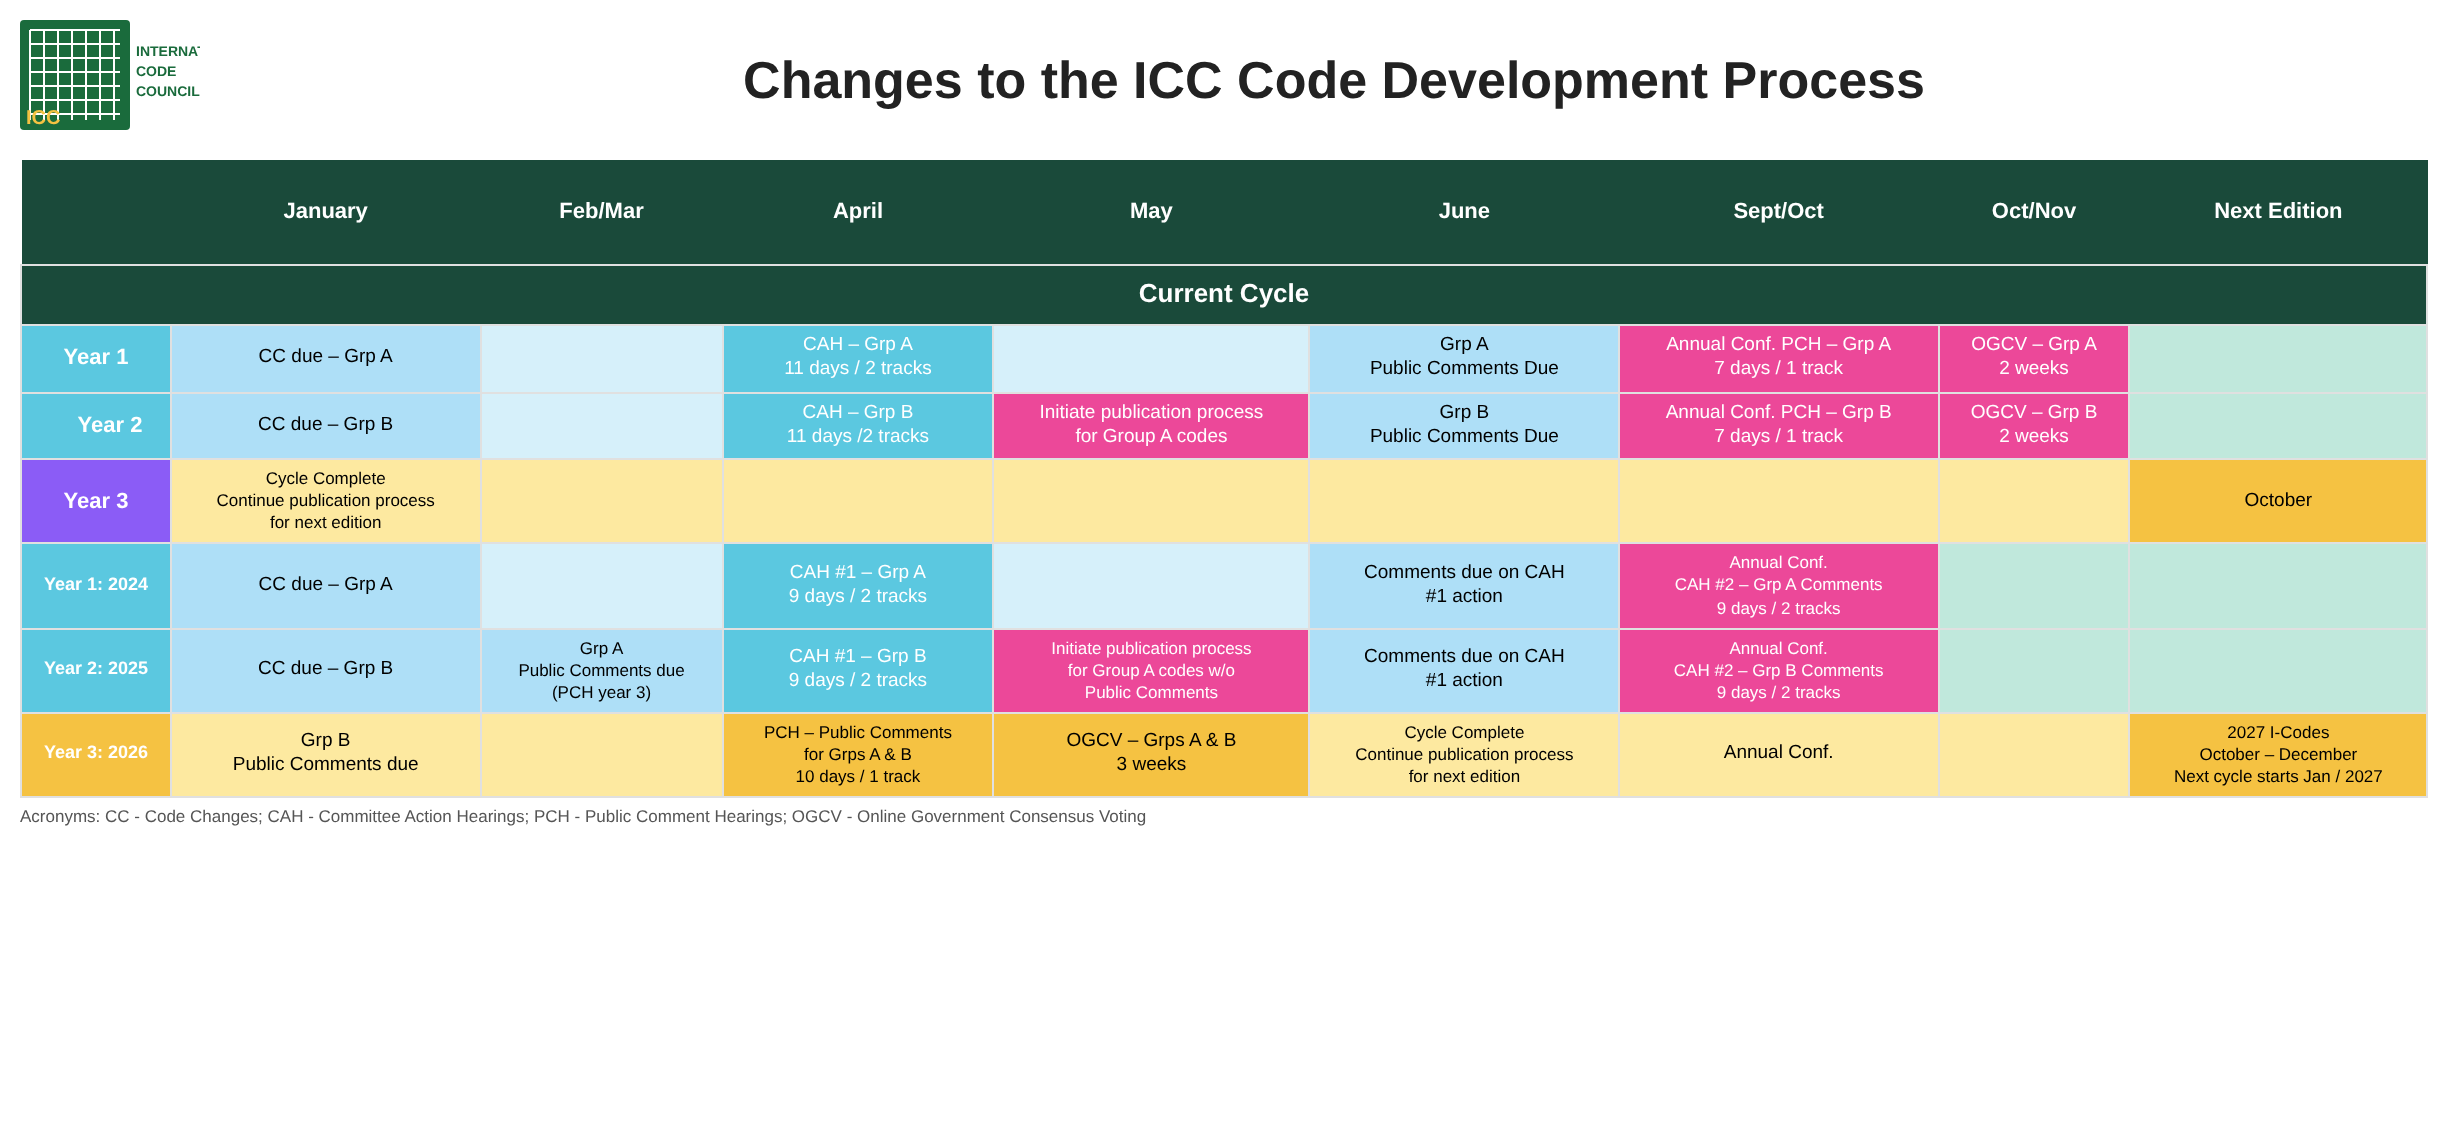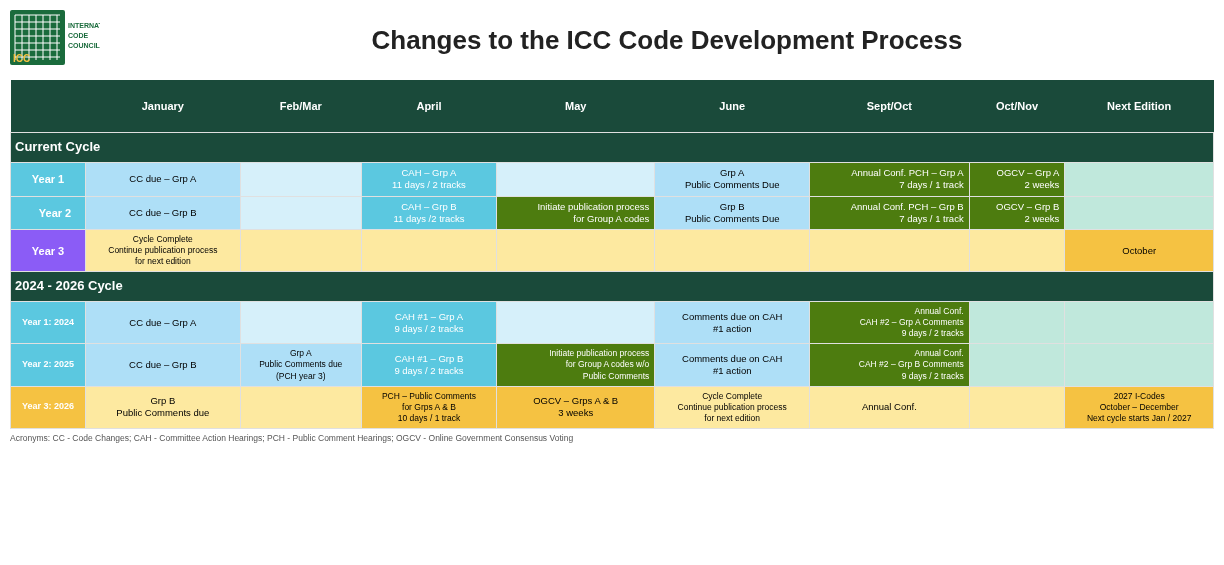--- a/index.html
+++ b/index.html
@@ -45,21 +45,21 @@
       background: #1a4a3a;
       color: #fff;
       padding: 20px 4px;
       text-align: center;
       font-size: 11px;
       font-weight: bold;
     }
     .section-header td {
       background: #1a4a3a;
       color: #fff;
-      text-align: left;
+      text-align: center;
       font-size: 13px;
       font-weight: bold;
       padding: 6px 4px;
     }
     .year-cell {
       font-weight: bold;
       font-size: 11px;
       padding: 4px 6px;
       text-align: center;
       vertical-align: middle;
@@ -76,21 +76,21 @@
     td {
       border: 1px solid #e0e0e0;
       padding: 4px 5px;
       text-align: center;
       vertical-align: middle;
       font-size: 9.5px;
       line-height: 1.3;
     }
     .cell-blue-light { background: #aedff7; }
     .cell-blue-medium { background: #5bc8e0; color: #fff; }
-    .cell-teal { background: #4d7c0f; color: #fff; text-align: right; }
+    .cell-teal { background: #ec4899; color: #fff; }
     .cell-yellow { background: #f5c242; }
     .cell-yellow-light { background: #fde9a0; }
     .cell-white-blue { background: #d6f0fa; }
     .cell-light-teal { background: #c0e8dc; }
 
     .footnote {
       font-size: 8.5px;
       color: #555;
       margin-top: 4px;
     }
@@ -182,23 +182,20 @@
         <td class="cell-yellow-light" style="font-size:8.5px;">Cycle Complete<br>Continue publication process<br>for next edition</td>
         <td class="cell-yellow-light"></td>
         <td class="cell-yellow-light"></td>
         <td class="cell-yellow-light"></td>
         <td class="cell-yellow-light"></td>
         <td class="cell-yellow-light"></td>
         <td class="cell-yellow-light"></td>
         <td class="cell-yellow">October</td>
       </tr>
 
-      <tr class="section-header">
-        <td colspan="9">2024 - 2026 Cycle</td>
-      </tr>
 
       <tr>
         <td class="year-cell year2024-color" style="font-size:9px;">Year 1: 2024</td>
         <td class="cell-blue-light">CC due – Grp A</td>
         <td class="cell-white-blue"></td>
         <td class="cell-blue-medium">CAH #1 – Grp A<br>9 days / 2 tracks</td>
         <td class="cell-white-blue"></td>
         <td class="cell-blue-light">Comments due on CAH<br>#1 action</td>
         <td class="cell-teal" style="font-size:8.5px;">Annual Conf.<br>CAH #2 – Grp A Comments<br>9 days / 2 tracks</td>
         <td class="cell-light-teal"></td>

